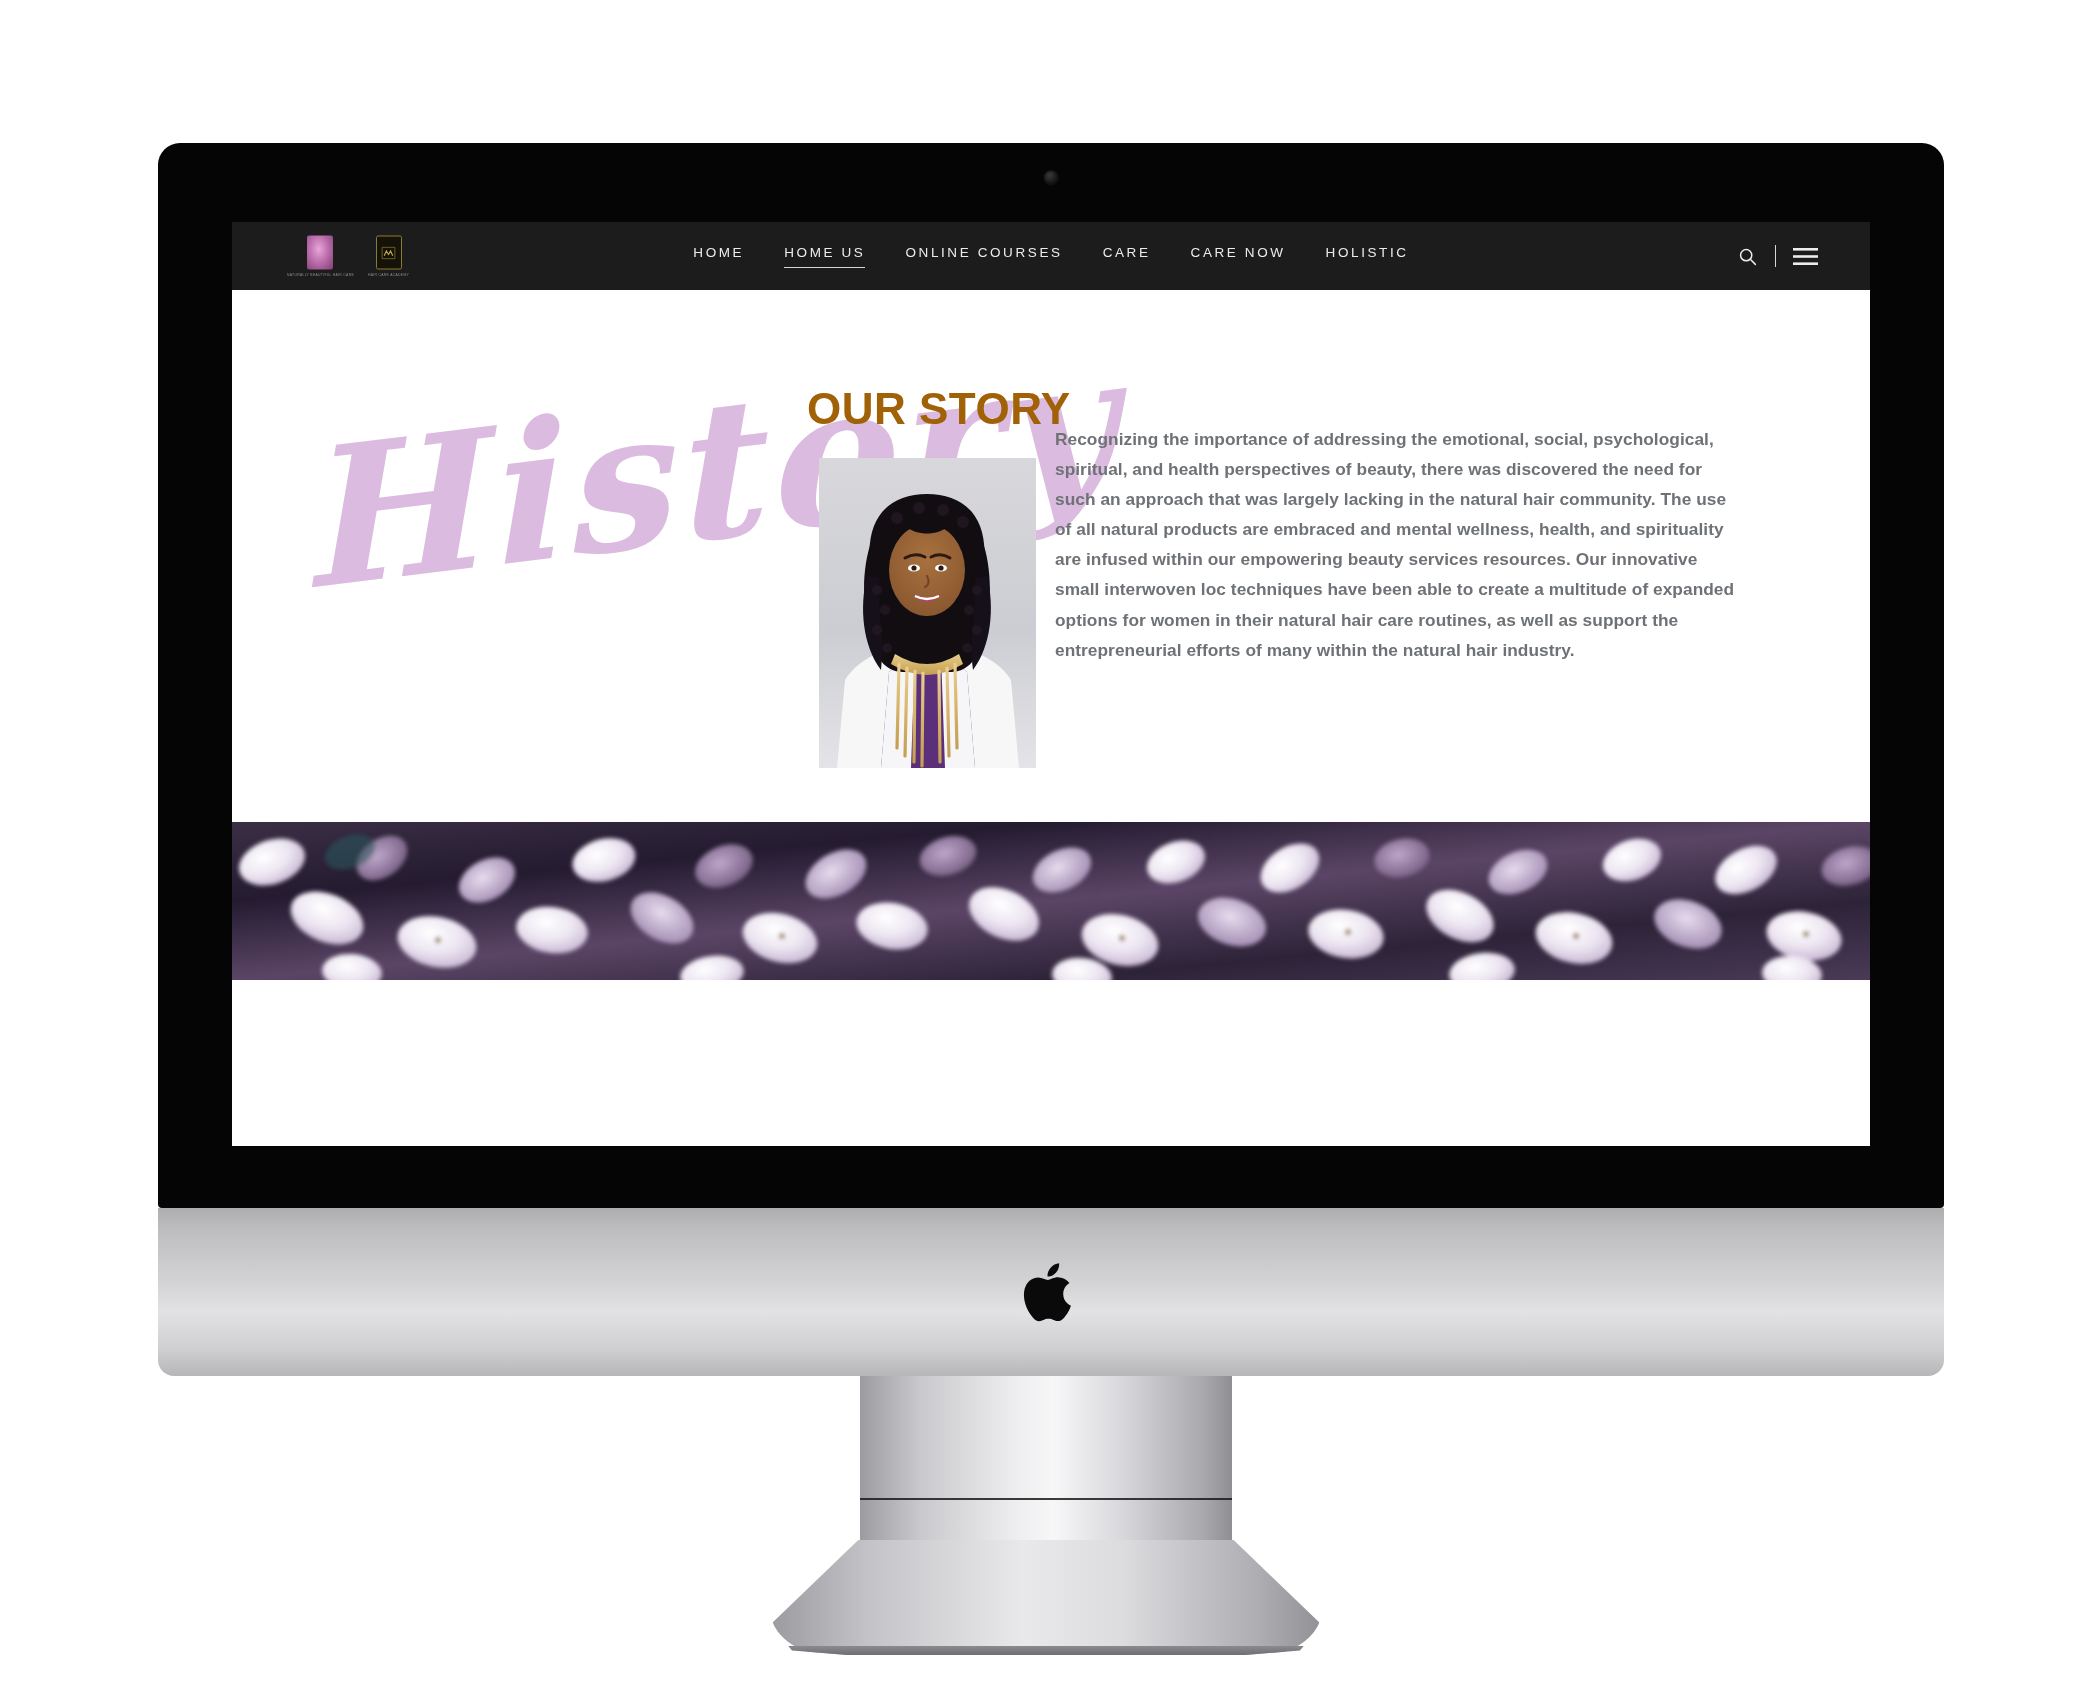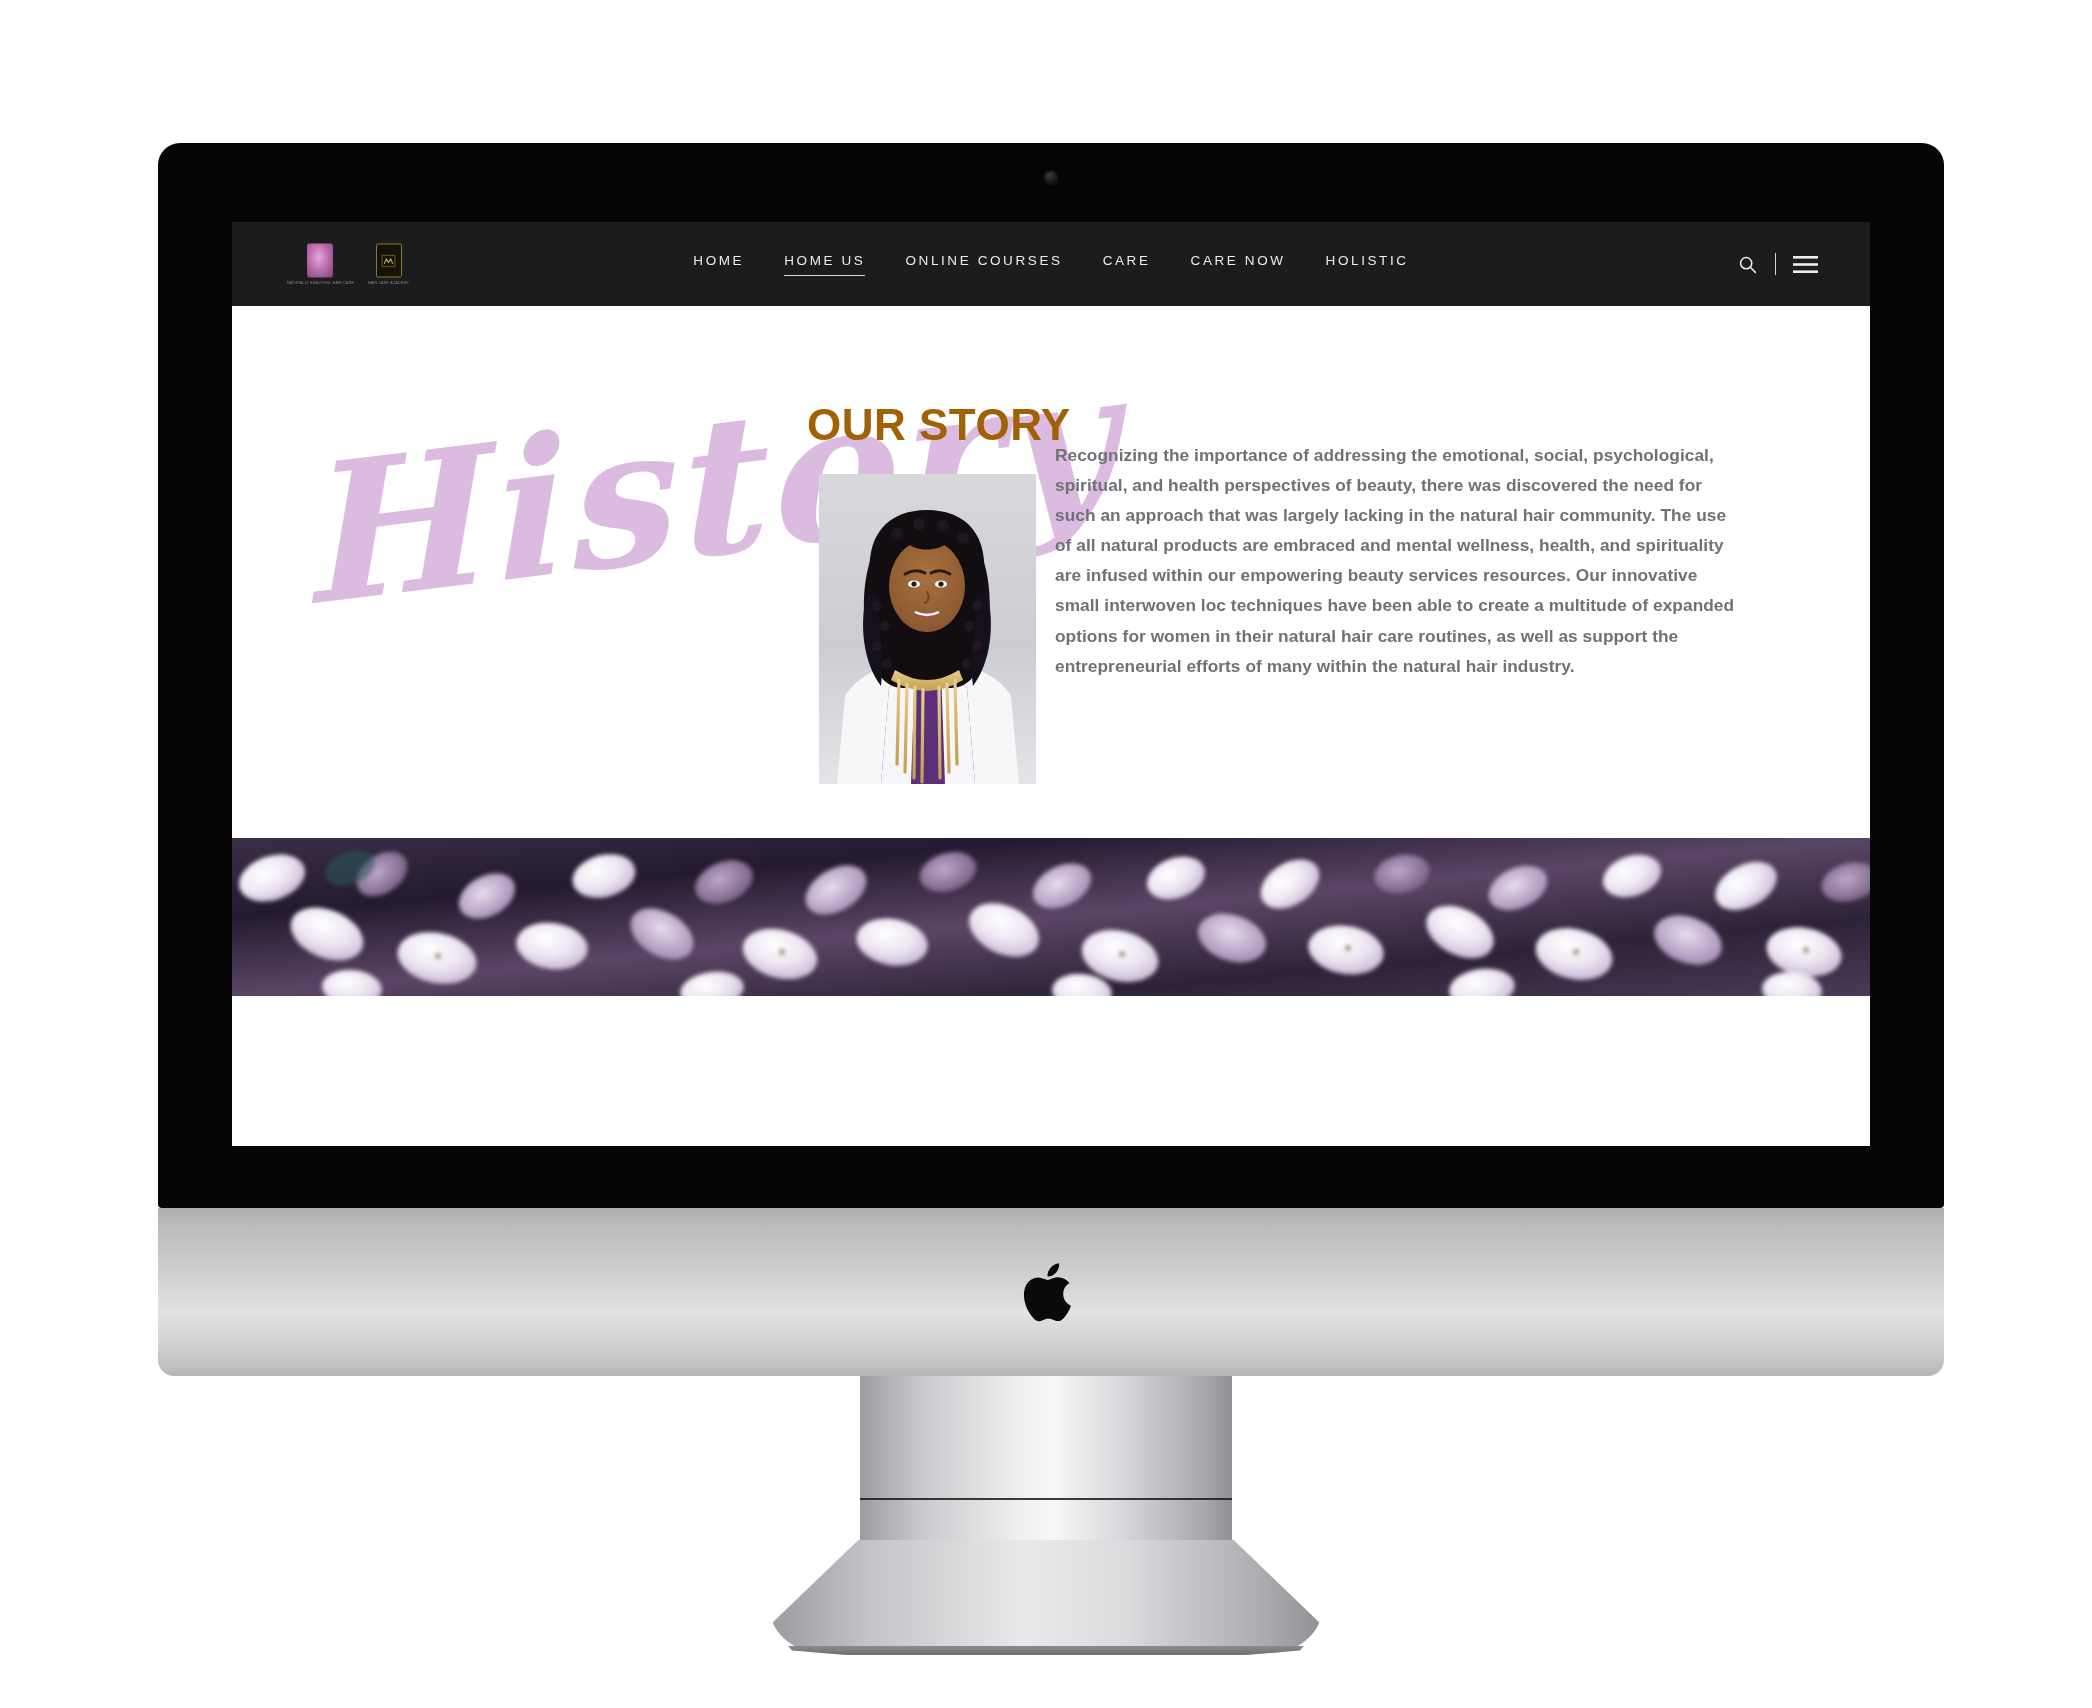--- a/index.html
+++ b/index.html
@@ -62,21 +62,21 @@
 
   
   #site {
     position:absolute; left:232px; top:222px;
     width:1638px; height:924px;
     background:#ffffff; overflow:hidden;
   }
 
   
   #nav {
-    position:relative; height:84px; background:#1c1c1c;
+    position:relative; height:68px; background:#1c1c1c;
     display:flex; align-items:center;
   }
   #logo-group {
     position:absolute; left:55px; top:50%; transform:translateY(-50%);
     display:flex; align-items:flex-start; gap:14px;
   }
   .logo-badge { display:flex; flex-direction:column; align-items:center; gap:3px; }
   .logo-mark { width:26px; height:34px; border-radius:2px; }
   .logo-mark.pink {
     background:radial-gradient(ellipse at 45% 40%, #e5a8d8 0%, #bf6fae 45%, #7d3f72 100%);

